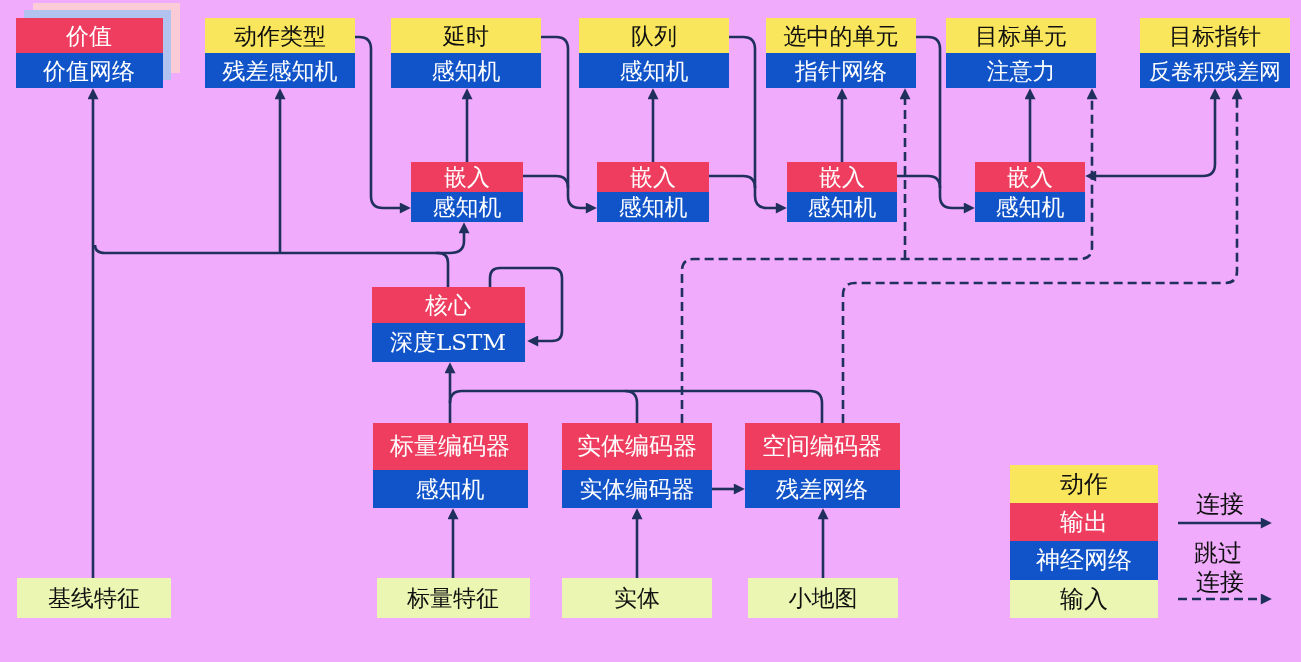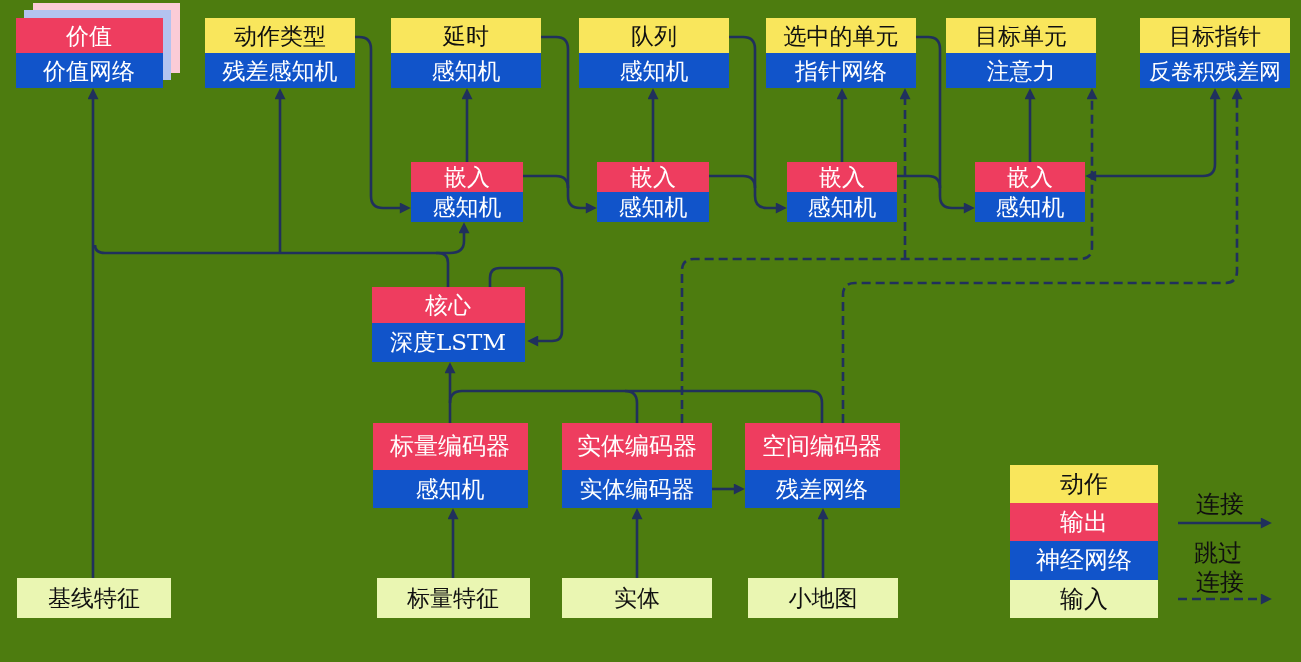--- a/index.html
+++ b/index.html
@@ -1,16 +1,16 @@
 <!DOCTYPE html>
 <html><head>
 <meta charset="utf-8">
 <style>
   html,body{margin:0;padding:0;background:#ffffff;}
-  .stage{width:1301px;height:662px;position:relative;overflow:hidden;background:#4d7c0f;}
+  .stage{width:1301px;height:662px;position:relative;overflow:hidden;background:#f0abfc;}
   svg{display:block;font-family:"DejaVu Serif","Liberation Serif",serif;}
   .ln{fill:none;stroke:#20305c;stroke-width:2.6;}
   .dash{stroke-dasharray:9 5;}
   .tw{fill:#ffffff;}
   .tk{fill:#101010;}
   text{text-anchor:middle;dominant-baseline:central;}
   .f24{font-size:24px;}
   .f23{font-size:23px;}
   .f22{font-size:22px;}
 </style>

